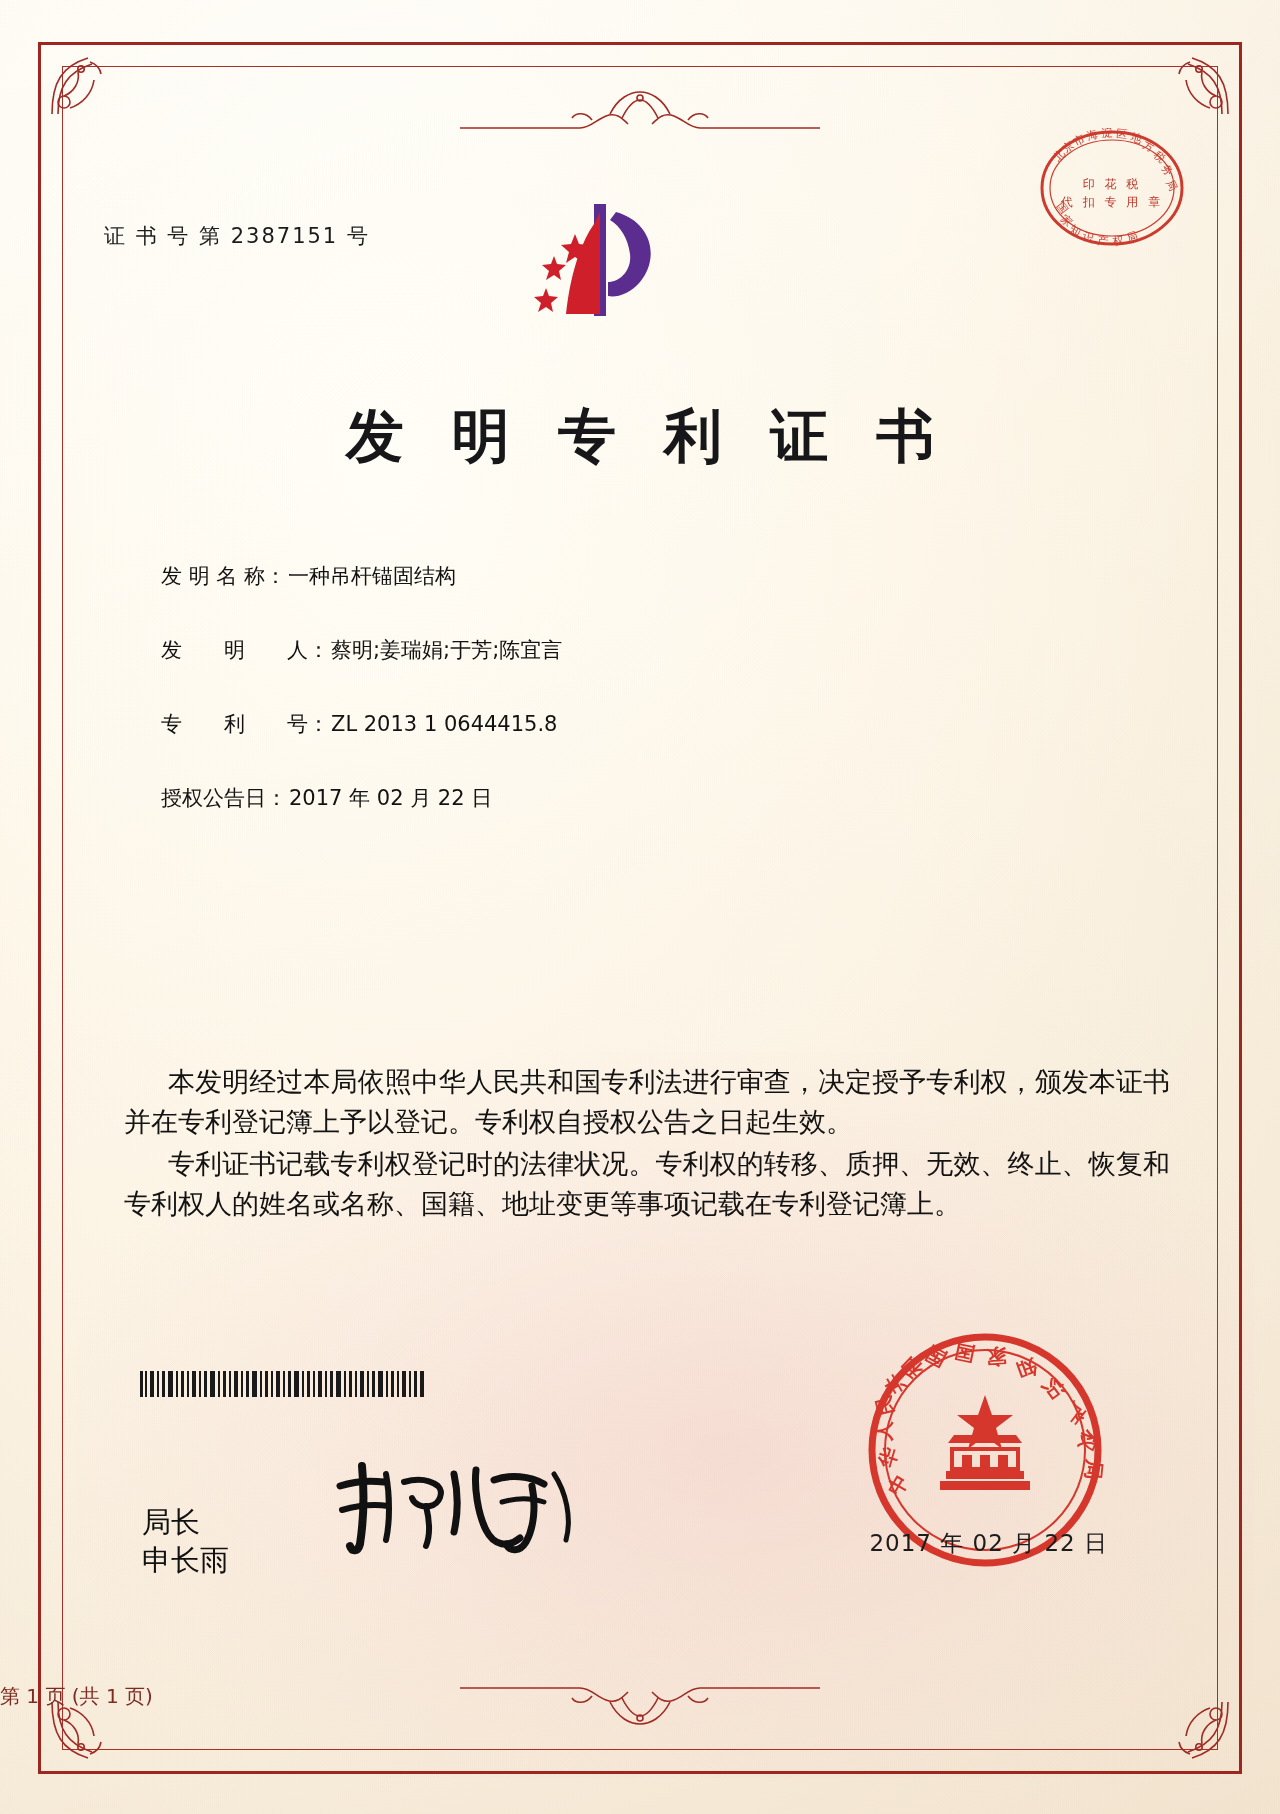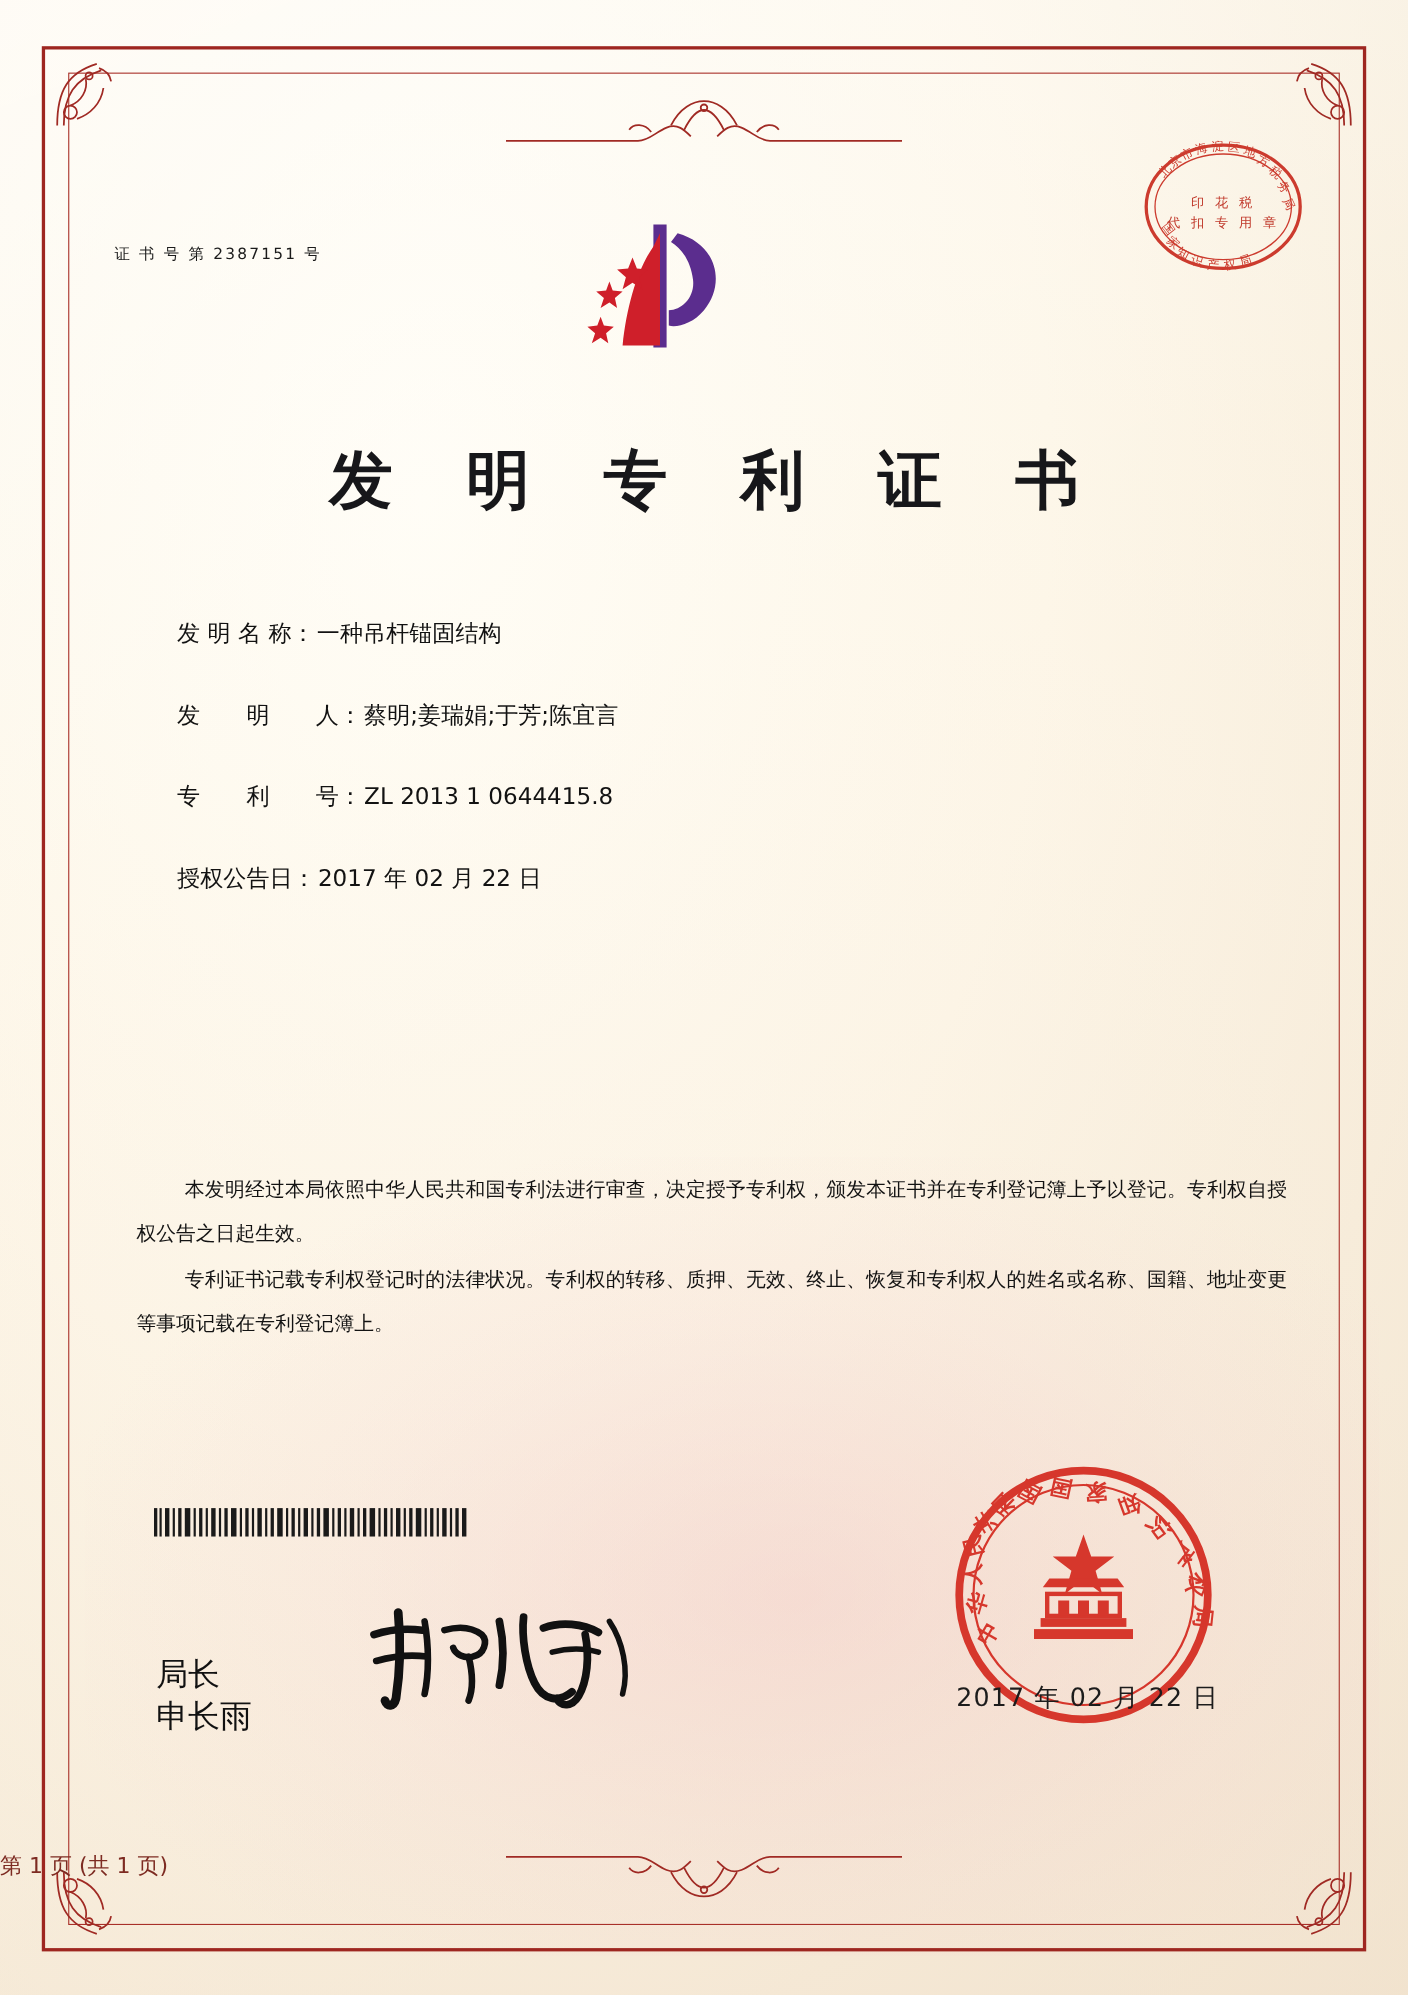--- a/index.html
+++ b/index.html
@@ -87,21 +87,21 @@
     height: 46px;
     color: #a02a24;
   }
   .top-flourish svg, .bottom-flourish svg { width: 100%; height: 100%; display:block; }
 
   
   .cert-no {
     position: absolute;
     left: 104px;
     top: 222px;
-    font-size: 14px;
+    font-size: 21px;
     letter-spacing: 2px;
     color: #1b1b1b;
     font-family: "DejaVu Sans", sans-serif;
   }
 
   
   .logo {
     position: absolute;
     left: 520px;
     top: 196px;
@@ -134,21 +134,21 @@
   .title {
     position: absolute;
     left: 0;
     right: 0;
     top: 398px;
     text-align: center;
     font-size: 58px;
     letter-spacing: 16px;
     font-weight: bold;
     color: #17171a;
-    font-family: Liberation Mono, monospace;
+    font-family: Liberation Sans, sans-serif;
     text-indent: 16px;
   }
 
   
   .fields {
     position: absolute;
     left: 130px;
     top: 562px;
     right: 120px;
   }
@@ -168,21 +168,21 @@
     white-space: nowrap;
     margin-left: 2px;
   }
 
   
   .body-text {
     position: absolute;
     left: 124px;
     right: 110px;
     top: 1062px;
-    font-size: 18px;
+    font-size: 27px;
     line-height: 40px;
     color: #131313;
     font-family: "DejaVu Serif", serif;
     text-align: justify;
   }
   .body-text p {
     margin: 0 0 2px 0;
     text-indent: 44px;
   }
 

